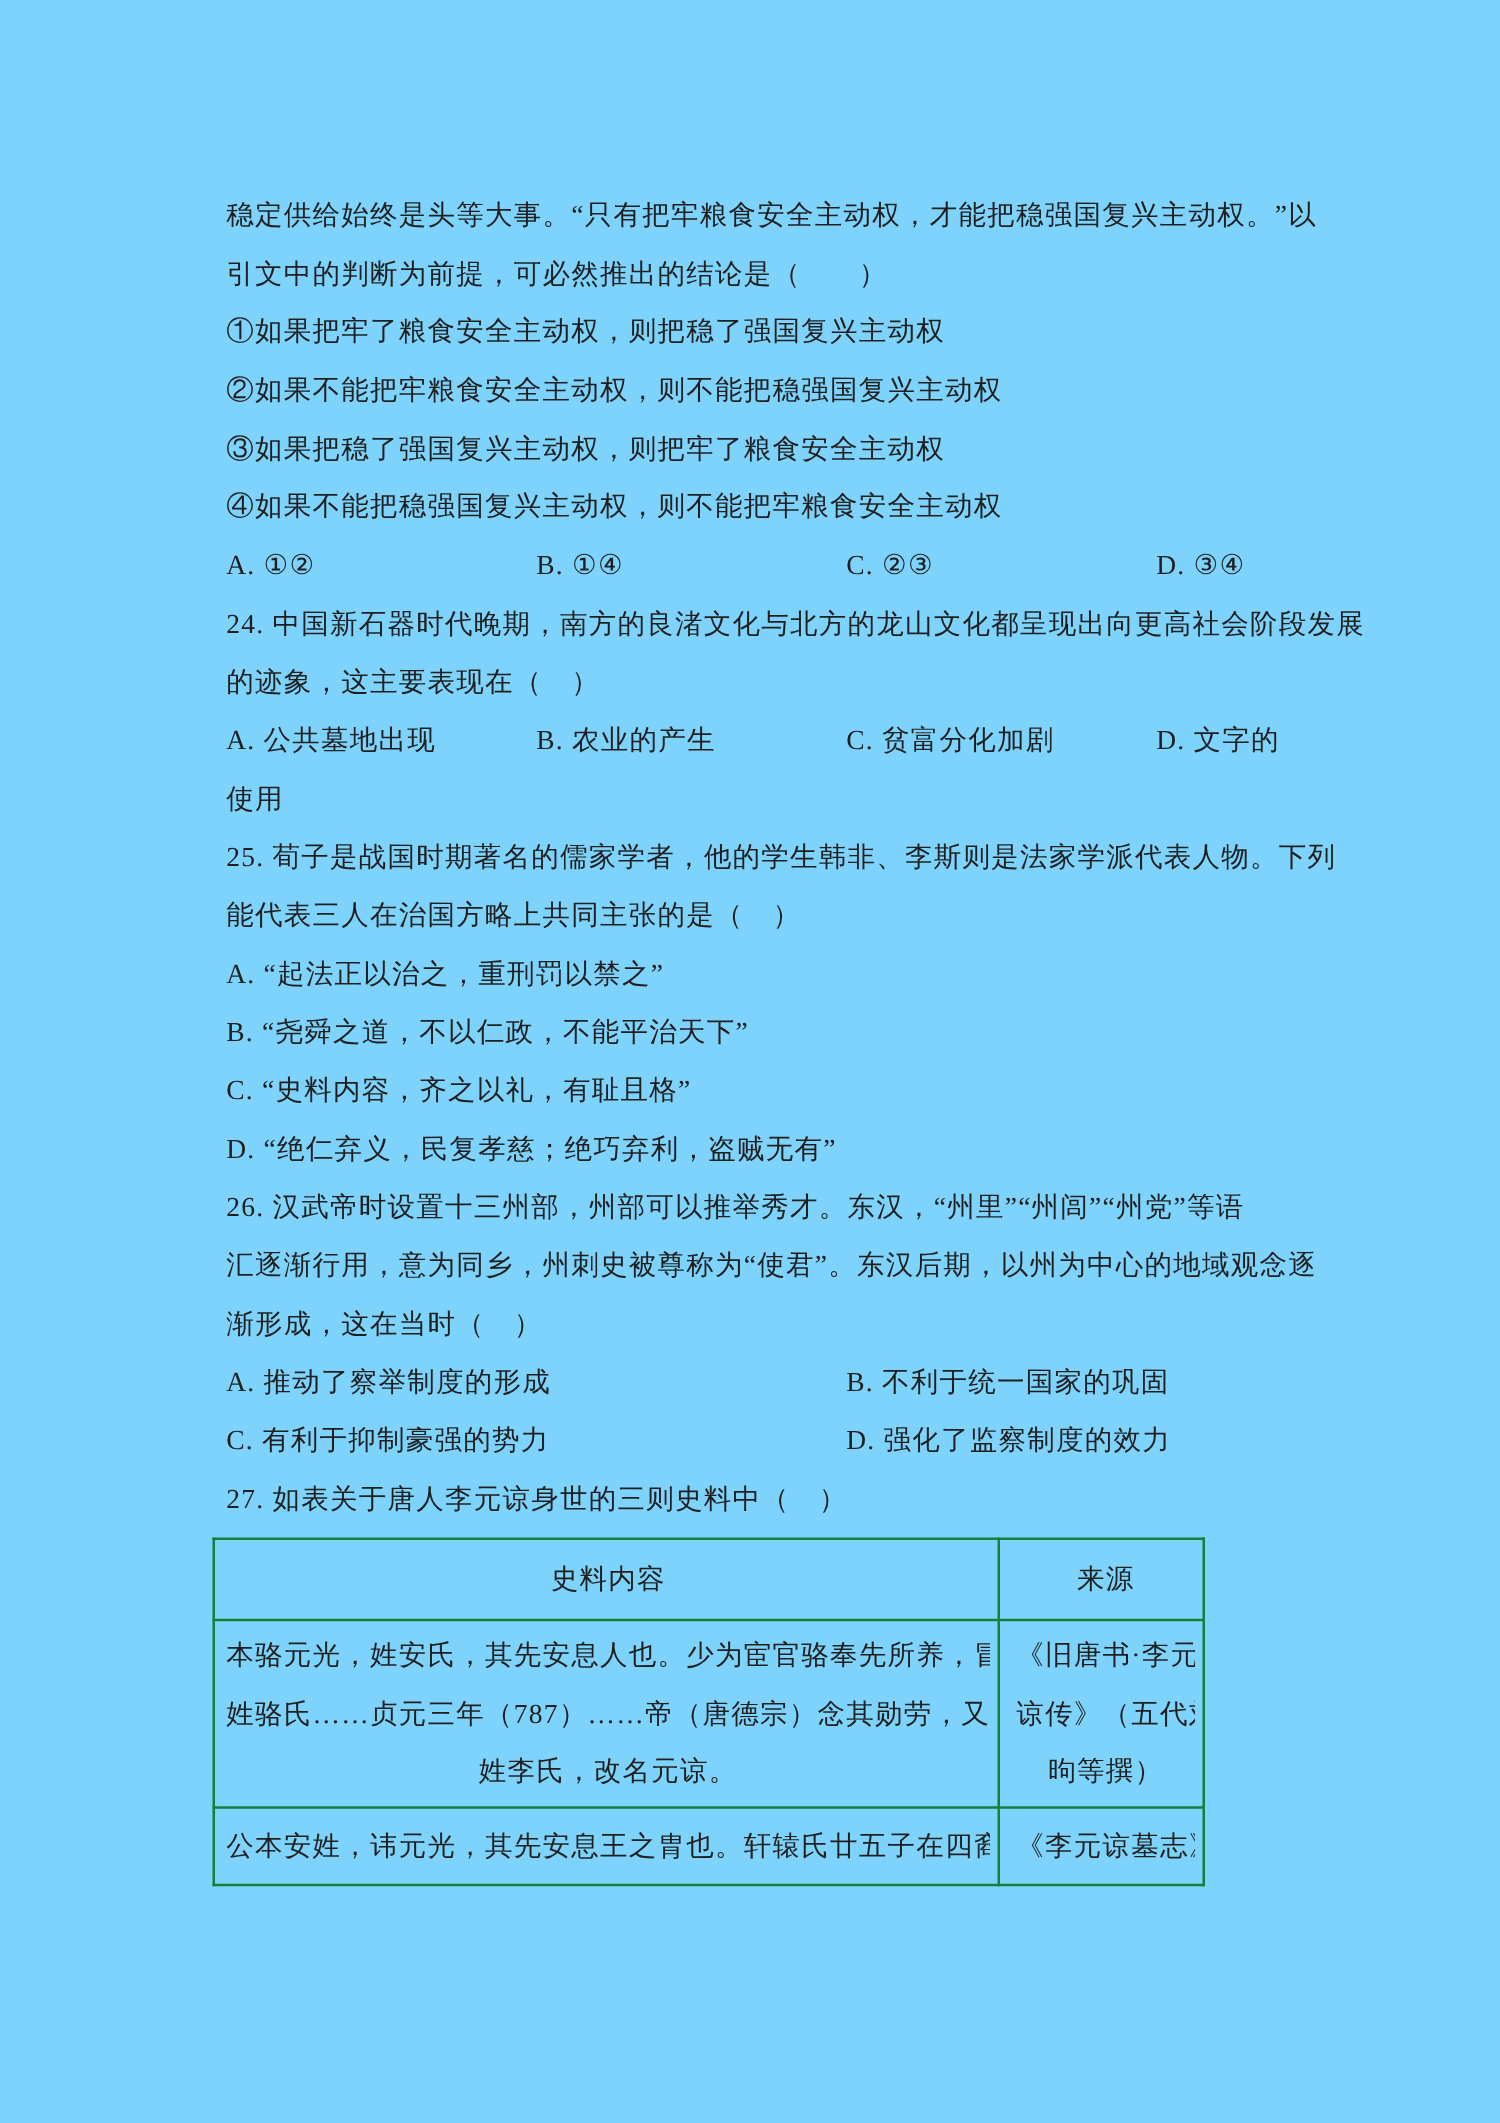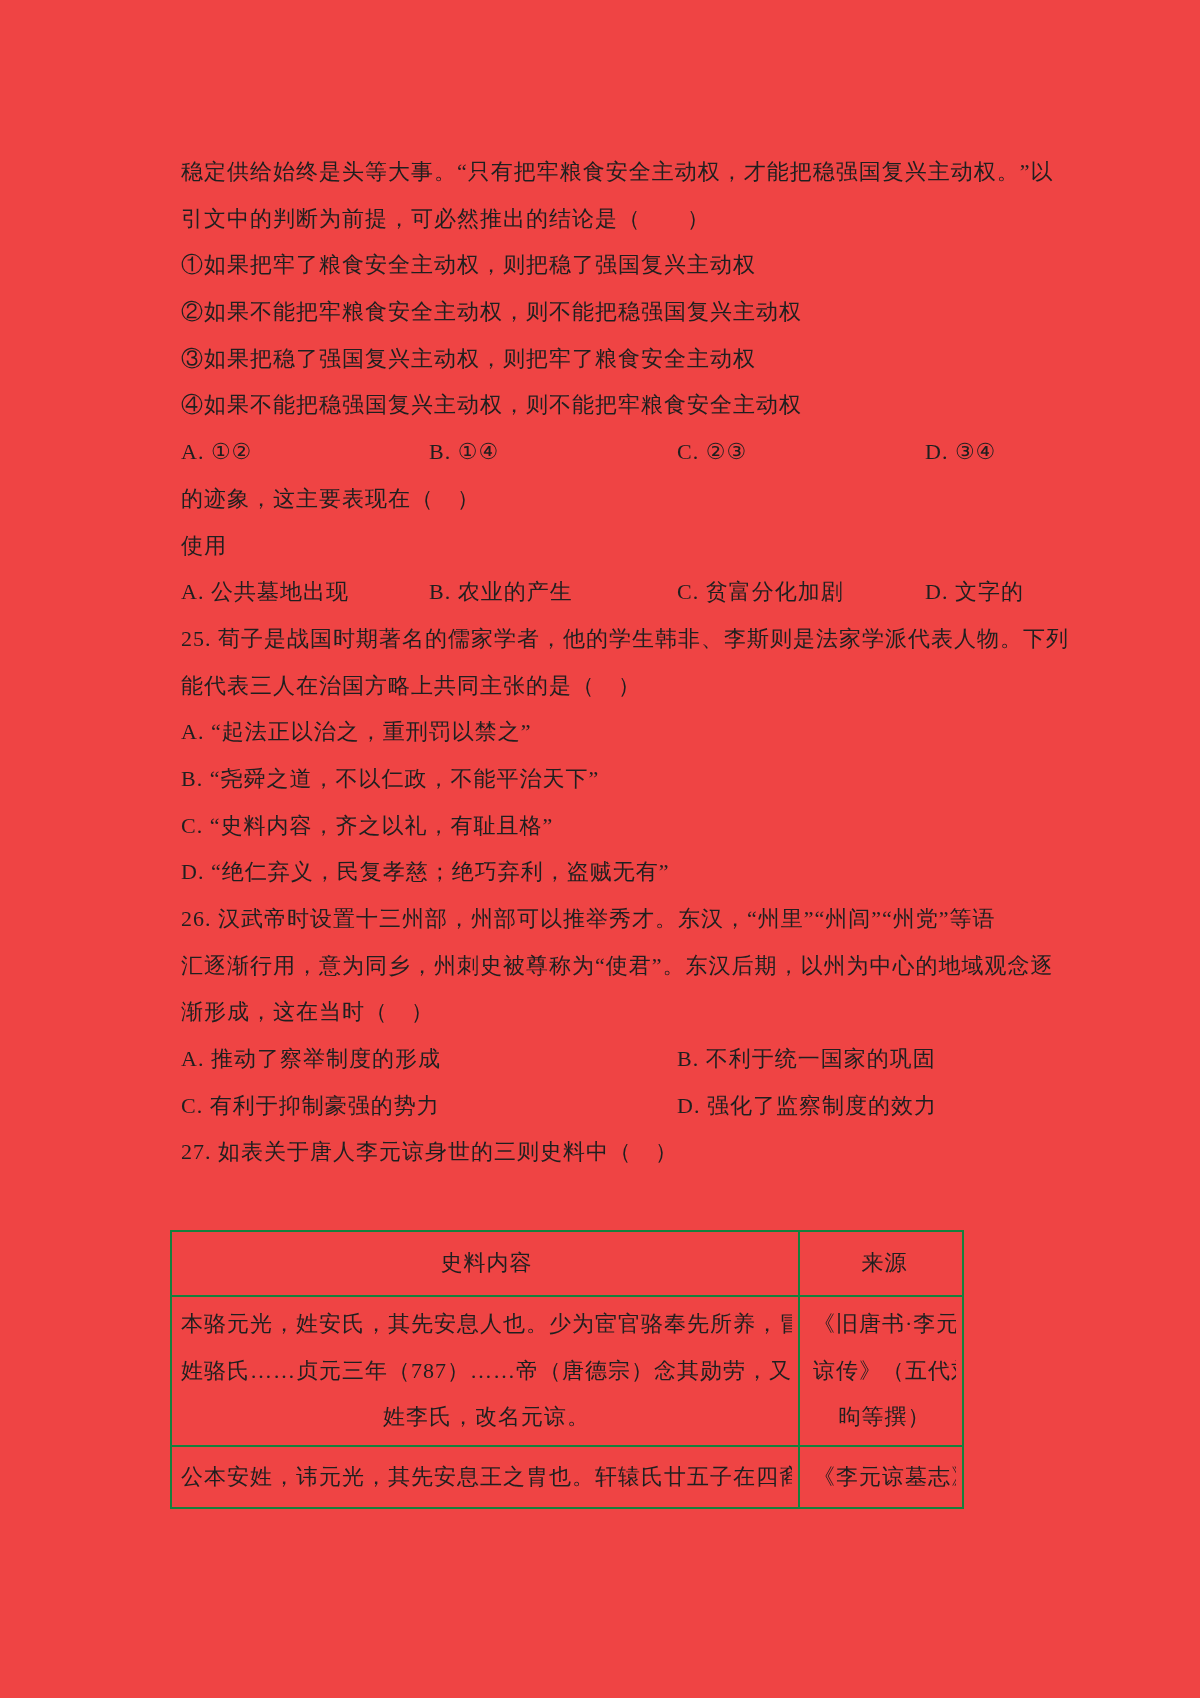--- a/index.html
+++ b/index.html
@@ -3,21 +3,21 @@
 <meta charset="utf-8">
 <style>
   html, body { margin: 0; padding: 0; }
   body {
     font-family: "Liberation Serif", "DejaVu Serif", serif;
   }
   .page {
     position: relative;
     width: 1200px;
     height: 1698px;
-    background: #ef4444;
+    background: #7dd3fc;
     overflow: hidden;
     color: #1f1f1f;
   }
   .textblock {
     position: absolute;
     left: 181px;
     top: 149px;
     width: 870px;
   }
   .ln {
@@ -77,28 +77,29 @@
     <div class="ln">②如果不能把牢粮食安全主动权，则不能把稳强国复兴主动权</div>
     <div class="ln">③如果把稳了强国复兴主动权，则把牢了粮食安全主动权</div>
     <div class="ln">④如果不能把稳强国复兴主动权，则不能把牢粮食安全主动权</div>
     <div class="ln row">
       <span class="col-a">A. ①②</span>
       <span class="col-b">B. ①④</span>
       <span class="col-c">C. ②③</span>
       <span class="col-d">D. ③④</span>
     </div>
 
+    <div class="ln">24. 中国新石器时代晚期，南方的良渚文化与北方的龙山文化都呈现出向更高社会阶段发展</div>
     <div class="ln">的迹象，这主要表现在（　）</div>
-    <div class="ln">使用</div>
     <div class="ln row">
       <span class="col-a">A. 公共墓地出现</span>
       <span class="col-b">B. 农业的产生</span>
       <span class="col-c">C. 贫富分化加剧</span>
       <span class="col-d">D. 文字的</span>
     </div>
+    <div class="ln">使用</div>
 
     <div class="ln">25. 荀子是战国时期著名的儒家学者，他的学生韩非、李斯则是法家学派代表人物。下列</div>
     <div class="ln">能代表三人在治国方略上共同主张的是（　）</div>
     <div class="ln">A. “起法正以治之，重刑罚以禁之”</div>
     <div class="ln">B. “尧舜之道，不以仁政，不能平治天下”</div>
     <div class="ln">C. “史料内容，齐之以礼，有耻且格”</div>
     <div class="ln">D. “绝仁弃义，民复孝慈；绝巧弃利，盗贼无有”</div>
 
     <div class="ln">26. 汉武帝时设置十三州部，州部可以推举秀才。东汉，“州里”“州闾”“州党”等语</div>
     <div class="ln">汇逐渐行用，意为同乡，州刺史被尊称为“使君”。东汉后期，以州为中心的地域观念逐</div>

